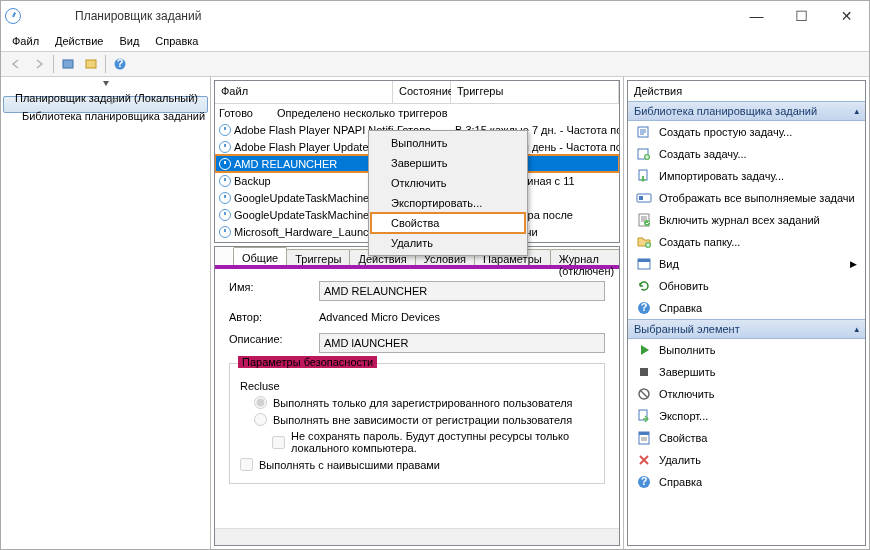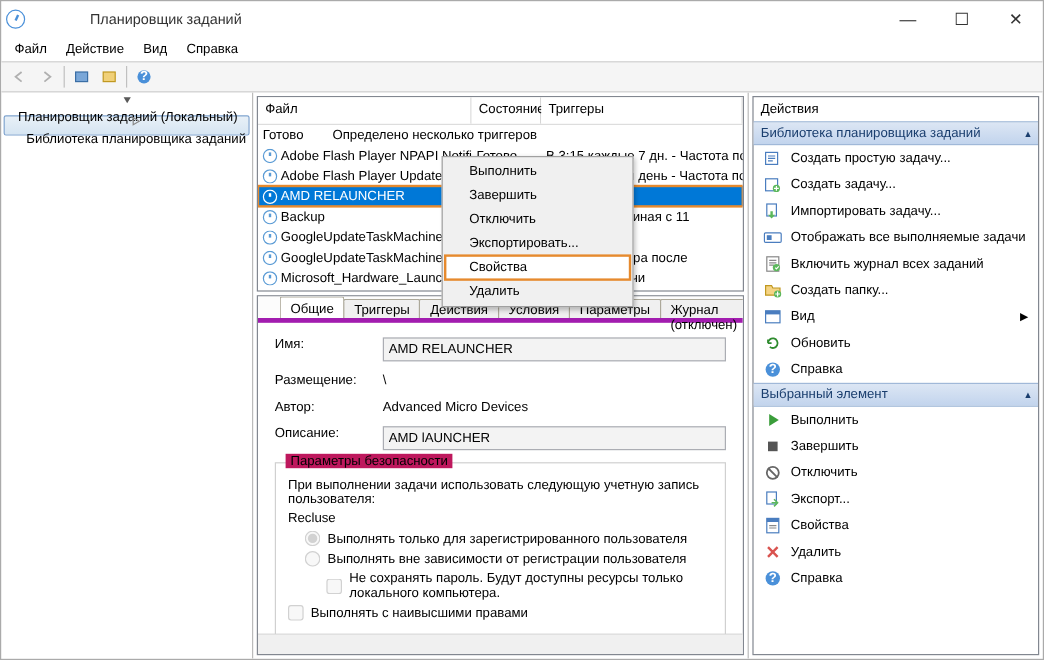--- a/index.html
+++ b/index.html
@@ -254,34 +254,29 @@
           <div class="tab">Условия</div>
           <div class="tab">Параметры</div>
           <div class="tab">Журнал (отключен)</div>
         </div>
       <div class="tab-content">
         <div class="form-row">
           <span class="lbl">Имя:</span>
           <span class="val"><input type="text" readonly="" value="AMD RELAUNCHER" style=""></span>
         </div>
         <div class="form-row">
-          <span class="lbl">Размещение:</span>
-          <span class="val">\</span>
-        </div>
-        <div class="form-row">
           <span class="lbl">Автор:</span>
           <span class="val">Advanced Micro Devices</span>
         </div>
         <div class="form-row">
           <span class="lbl">Описание:</span>
           <span class="val"><input type="text" readonly="" value="AMD lAUNCHER" style=""></span>
         </div>
         <div class="groupbox">
           <span class="gb-title">Параметры безопасности</span>
-          <div>При выполнении задачи использовать следующую учетную запись пользователя:</div>
           <div style="margin:4px 0 0 0">Recluse</div>
           <div class="radio-row">
               <input type="radio" checked="" disabled="" style="">
               <span>Выполнять только для зарегистрированного пользователя</span>
             </div>
           <div class="radio-row">
               <input type="radio" disabled="" style="">
               <span>Выполнять вне зависимости от регистрации пользователя</span>
             </div>
           <div class="check-row" style="margin-left:32px">

